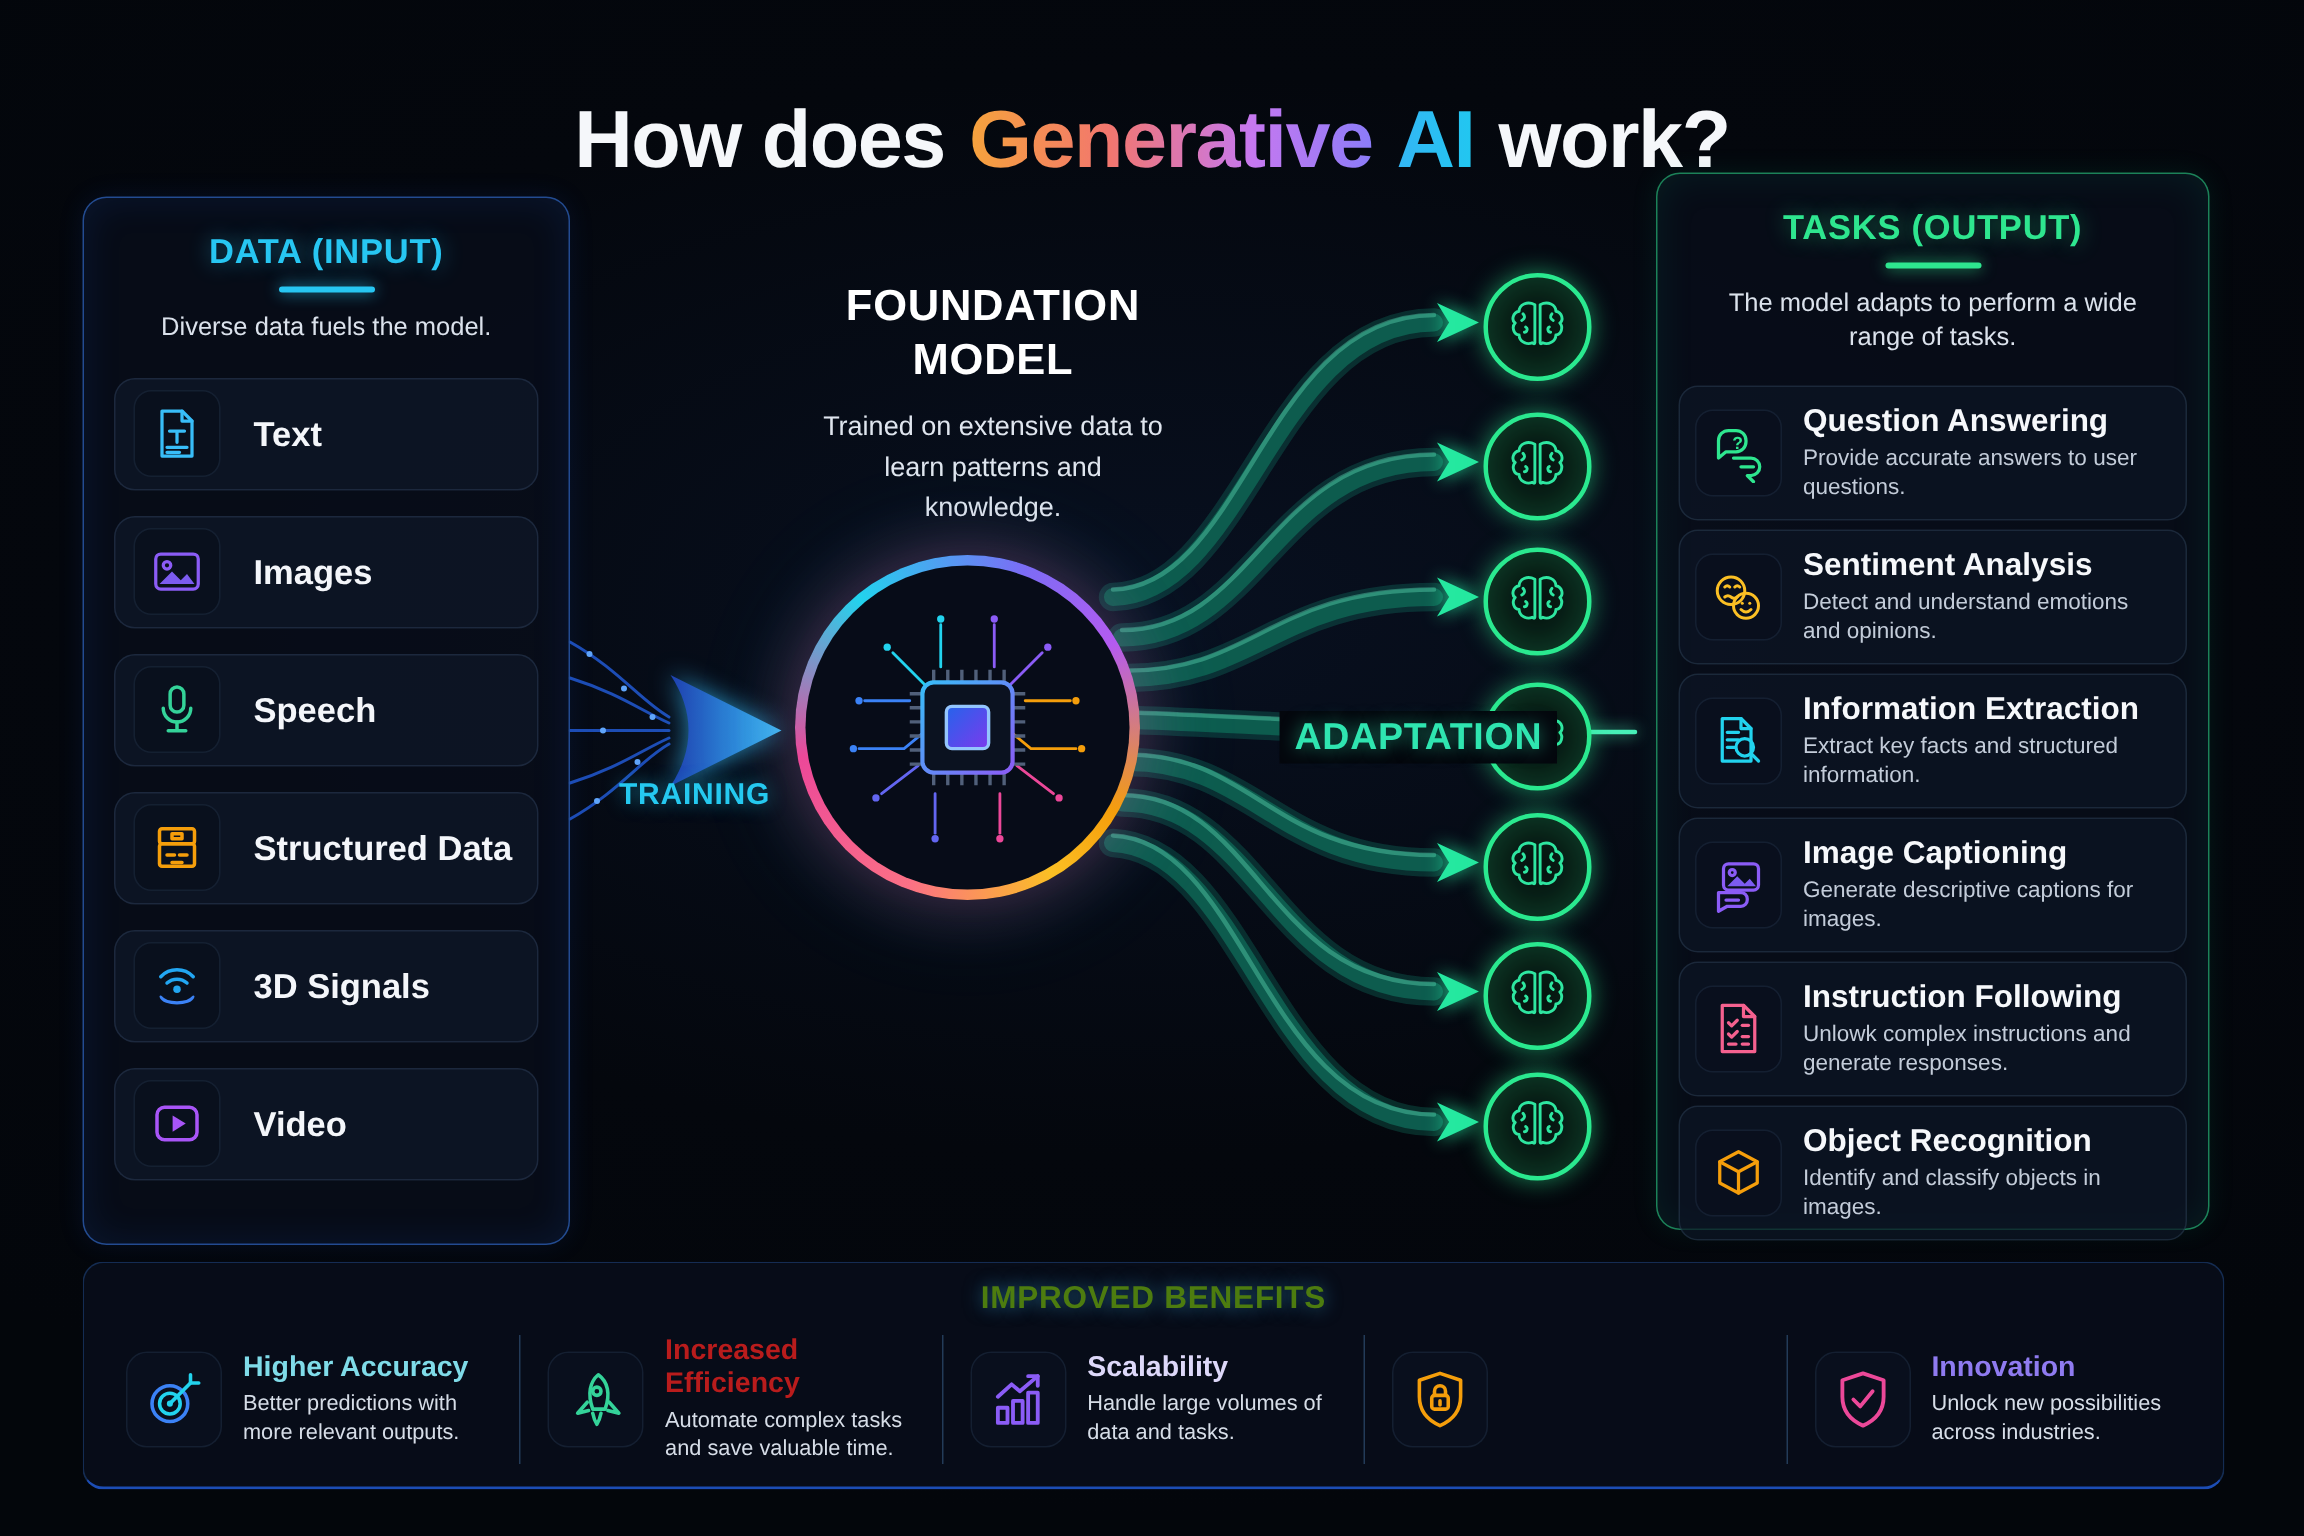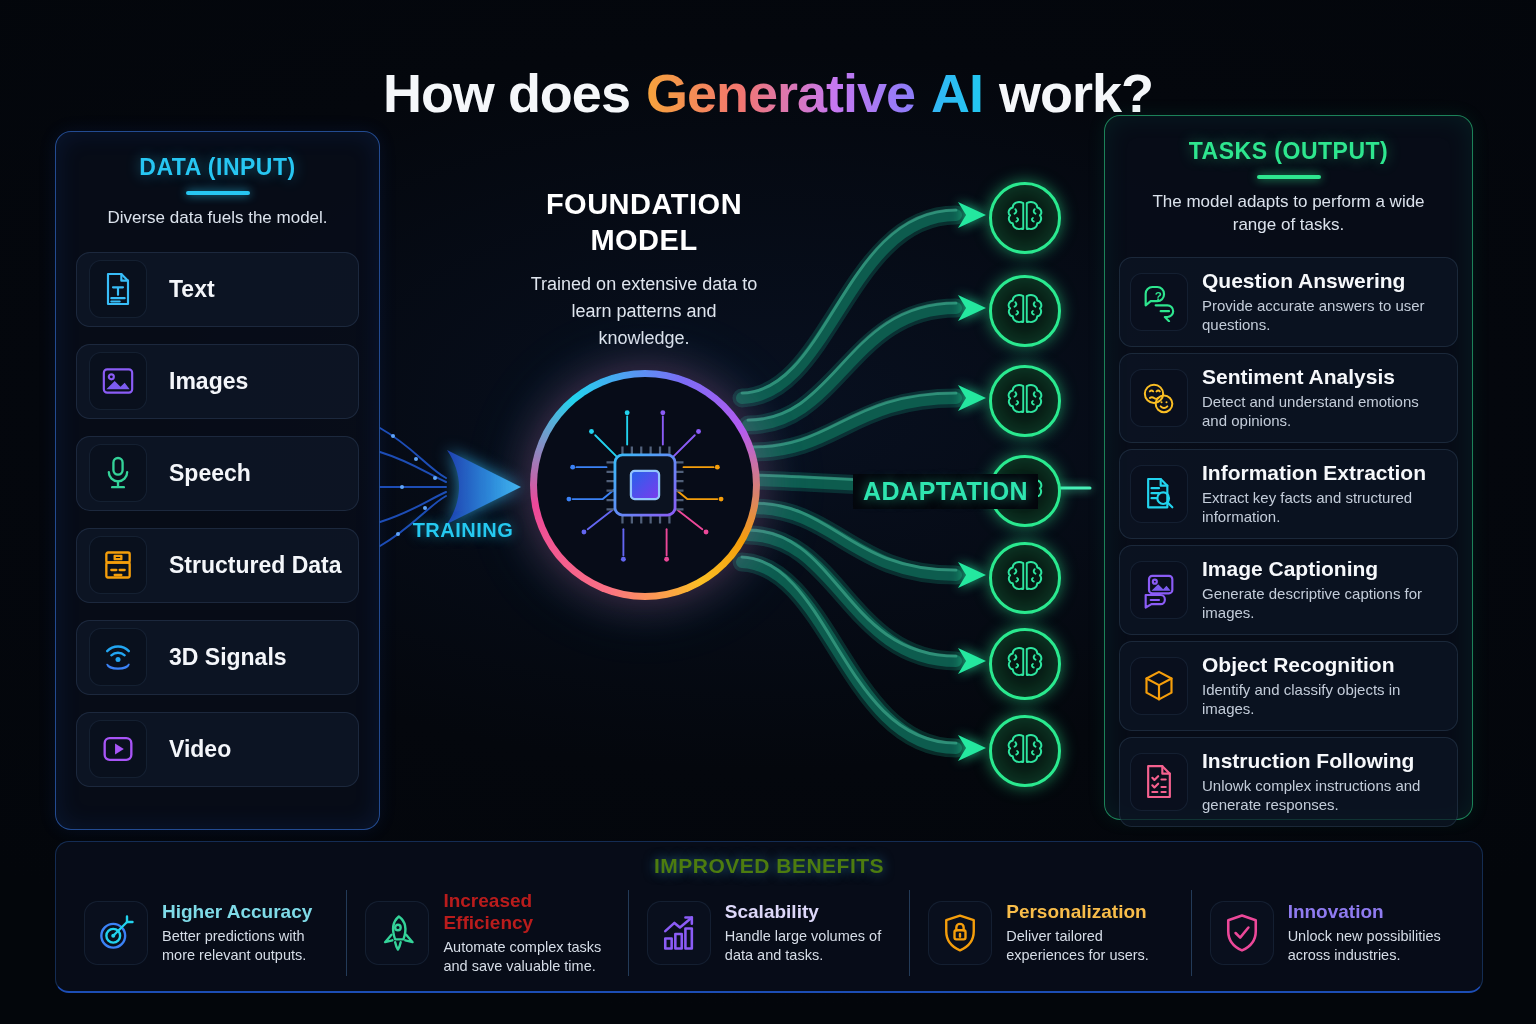--- a/index.html
+++ b/index.html
@@ -36,21 +36,21 @@
     border:1px solid rgba(110,150,200,.12);display:flex;align-items:center;justify-content:center;}
   .item-label{font-size:23px;font-weight:700;color:#f4f6fa;line-height:1.15;}
   
   .tasks{display:flex;flex-direction:column;gap:6px;padding:6px 14px 0;}
   .task-card{display:flex;align-items:center;gap:14px;height:88px;border-radius:13px;
     background:rgba(13,21,36,.72);border:1px solid rgba(120,160,200,.16);padding:0 10px;}
   .task-text{display:flex;flex-direction:column;gap:3px;}
   .task-title{font-size:21px;font-weight:800;color:#f6f8fb;}
   .task-desc{font-size:15px;color:#c3ccd9;line-height:1.3;width:225px;}
   
-  .fm-block{position:absolute;left:498px;top:186px;width:292px;text-align:center;z-index:3;}
+  .fm-block{position:absolute;left:516px;top:186px;width:292px;text-align:center;z-index:3;}
   .fm-title{font-size:29px;font-weight:800;line-height:1.25;color:#ffffff;letter-spacing:.5px;white-space:pre-line;}
   .fm-desc{font-size:18px;color:#dfe5ee;line-height:1.5;margin-top:12px;width:230px;margin-left:auto;margin-right:auto;}
   .label-training{position:absolute;left:398px;top:519px;width:130px;text-align:center;z-index:4;
     color:#25c9f0;font-weight:700;font-size:20px;letter-spacing:.5px;text-shadow:0 0 12px rgba(37,201,240,.55);}
   .label-adaptation{position:absolute;left:853px;top:474px;z-index:4;background:#04070d;padding:3px 10px;
     color:#2fe5b0;font-weight:800;font-size:25px;letter-spacing:.5px;text-shadow:0 0 12px rgba(47,229,176,.55);}
   .model-circle{position:absolute;left:530px;top:370px;width:230px;height:230px;border-radius:50%;z-index:3;
     background:conic-gradient(from -40deg,#22d3ee,#7c6cf5 60deg,#b45bf0 100deg,#f59e0b 160deg,#fbbf24 190deg,#fb7185 240deg,#ec4899 300deg,#22d3ee 360deg);
     box-shadow:0 0 46px rgba(236,72,153,.30),0 0 70px rgba(34,211,238,.18);}
   .model-inner{position:absolute;left:7px;top:7px;width:216px;height:216px;border-radius:50%;background:#070c18;overflow:hidden;}
@@ -412,49 +412,49 @@
         </svg>
       </span>
       <span class="task-text">
         <span class="task-title">Image Captioning</span>
         <span class="task-desc">Generate descriptive captions for images.</span>
       </span>
     </div>
 
     <div class="task-card">
       <span class="tile">
-        <svg width="40" height="40" viewBox="0 0 48 48" fill="none" stroke="#f59e0b" stroke-width="2.6" stroke-linecap="round" stroke-linejoin="round">
-          <path d="M24 7 L39 15 L24 23 L9 15 Z"></path>
-          <path d="M9 15 V32 L24 40 V23"></path>
-          <path d="M39 15 V32 L24 40"></path>
-        </svg>
-      </span>
-      <span class="task-text">
-        <span class="task-title">Object Recognition</span>
-        <span class="task-desc">Identify and classify objects in images.</span>
-      </span>
-    </div>
-
-    <div class="task-card">
-      <span class="tile">
         <svg width="40" height="40" viewBox="0 0 48 48" fill="none" stroke="#f5618f" stroke-width="2.6" stroke-linecap="round" stroke-linejoin="round">
           <path d="M11 5 H28 L37 14 V42 H11 Z"></path>
             <path d="M28 5 V14 H37"></path>
           <path d="M16 19 l2.5 2.5 L23 17"></path>
             <path d="M27 21 H32"></path>
           <path d="M16 28 l2.5 2.5 L23 26"></path>
             <path d="M27 30 H32"></path>
           <path d="M16 36 H22 M27 36 H32"></path>
         </svg>
       </span>
       <span class="task-text">
         <span class="task-title">Instruction Following</span>
         <span class="task-desc">Unlowk complex instructions and generate responses.</span>
       </span>
     </div>
+
+    <div class="task-card">
+      <span class="tile">
+        <svg width="40" height="40" viewBox="0 0 48 48" fill="none" stroke="#f59e0b" stroke-width="2.6" stroke-linecap="round" stroke-linejoin="round">
+          <path d="M24 7 L39 15 L24 23 L9 15 Z"></path>
+          <path d="M9 15 V32 L24 40 V23"></path>
+          <path d="M39 15 V32 L24 40"></path>
+        </svg>
+      </span>
+      <span class="task-text">
+        <span class="task-title">Object Recognition</span>
+        <span class="task-desc">Identify and classify objects in images.</span>
+      </span>
+    </div>
   </div>
 </section>
 
 <section class="panel panel-benefits">
   <div class="benefits-head">IMPROVED BENEFITS</div>
   <div class="benefits-row">
 
     <div class="benefit">
       <span class="tile">
         <svg width="44" height="44" viewBox="0 0 48 48" fill="none" stroke="#22d3ee" stroke-width="2.6" stroke-linecap="round" stroke-linejoin="round">
@@ -505,24 +505,20 @@
 
     <div class="benefit">
       <span class="tile">
         <svg width="44" height="44" viewBox="0 0 48 48" fill="none" stroke="#f59e0b" stroke-width="2.6" stroke-linecap="round" stroke-linejoin="round">
           <path d="M24 5 L39 10 V22 C39 32 33 39 24 43 C15 39 9 32 9 22 V10 Z"></path>
           <rect x="18" y="21" width="12" height="10" rx="2"></rect>
           <path d="M20 21 v-3 a4 4 0 0 1 8 0 v3"></path>
           <path d="M24 25 v3"></path>
         </svg>
       </span>
-      <span>
-        <div class="benefit-title" style="color:#f8bd4a">Personalization</div>
-        <div class="benefit-desc">Deliver tailored experiences for users.</div>
-      </span>
     </div>
 
     <div class="benefit">
       <span class="tile">
         <svg width="44" height="44" viewBox="0 0 48 48" fill="none" stroke="#ec4899" stroke-width="2.8" stroke-linecap="round" stroke-linejoin="round">
           <path d="M24 5 L39 10 V22 C39 32 33 39 24 43 C15 39 9 32 9 22 V10 Z"></path>
           <path d="M17 24 l5 5 l9 -11"></path>
         </svg>
       </span>
       <span>

